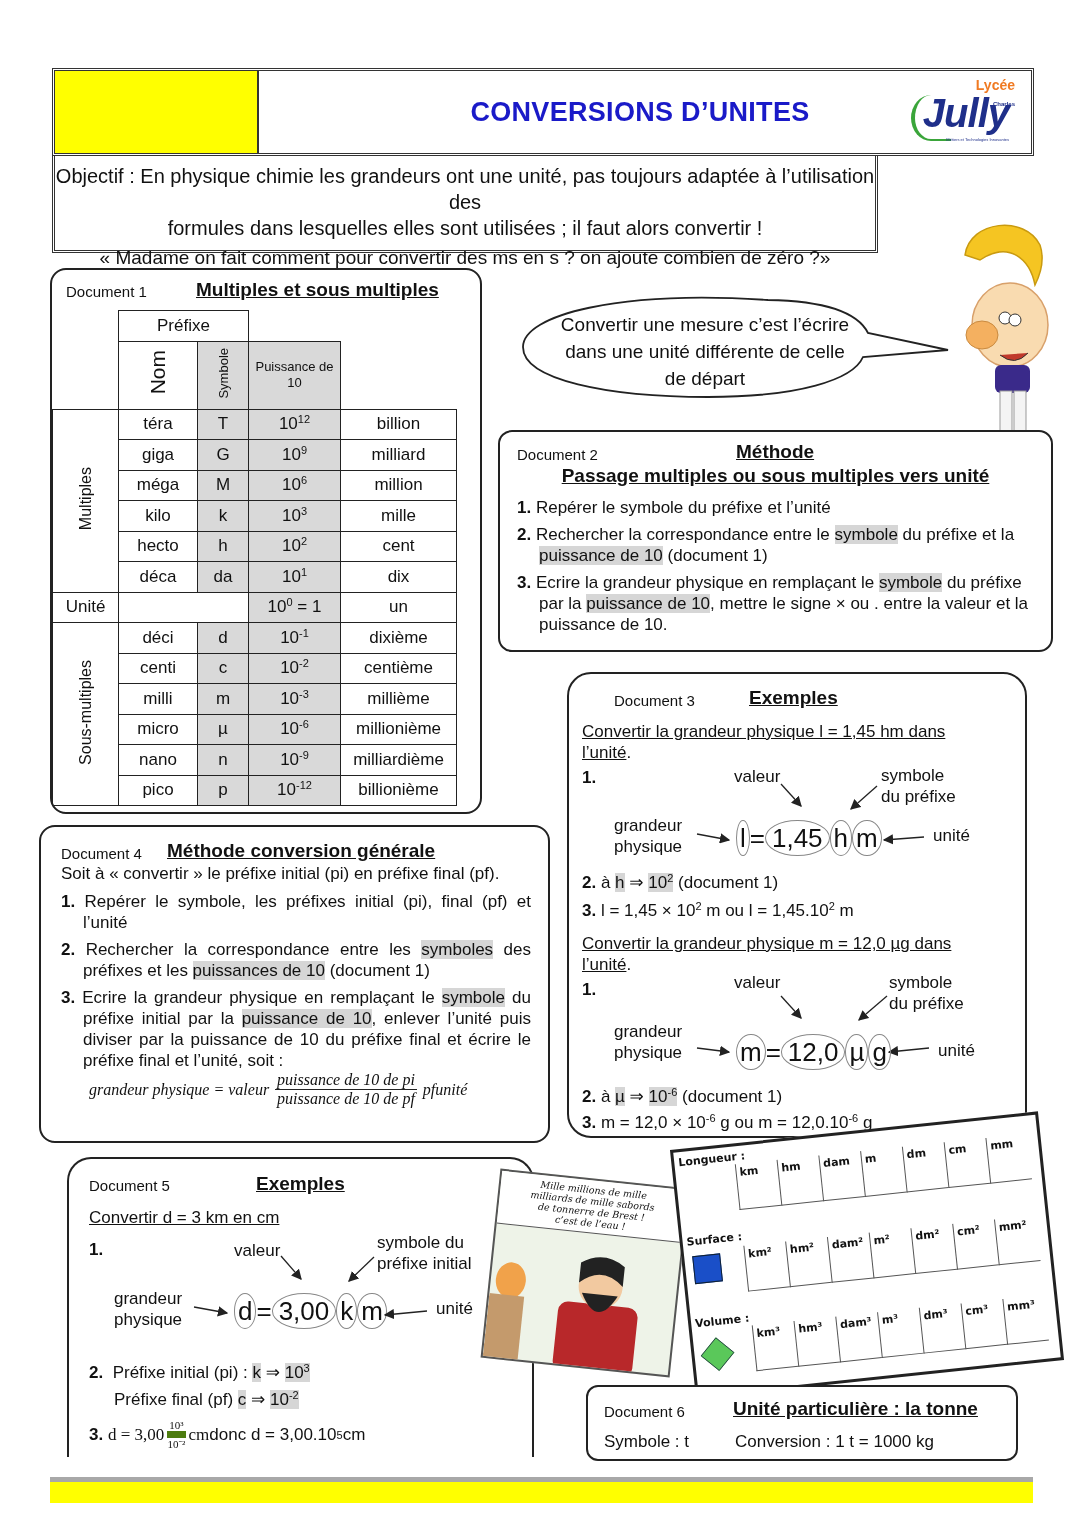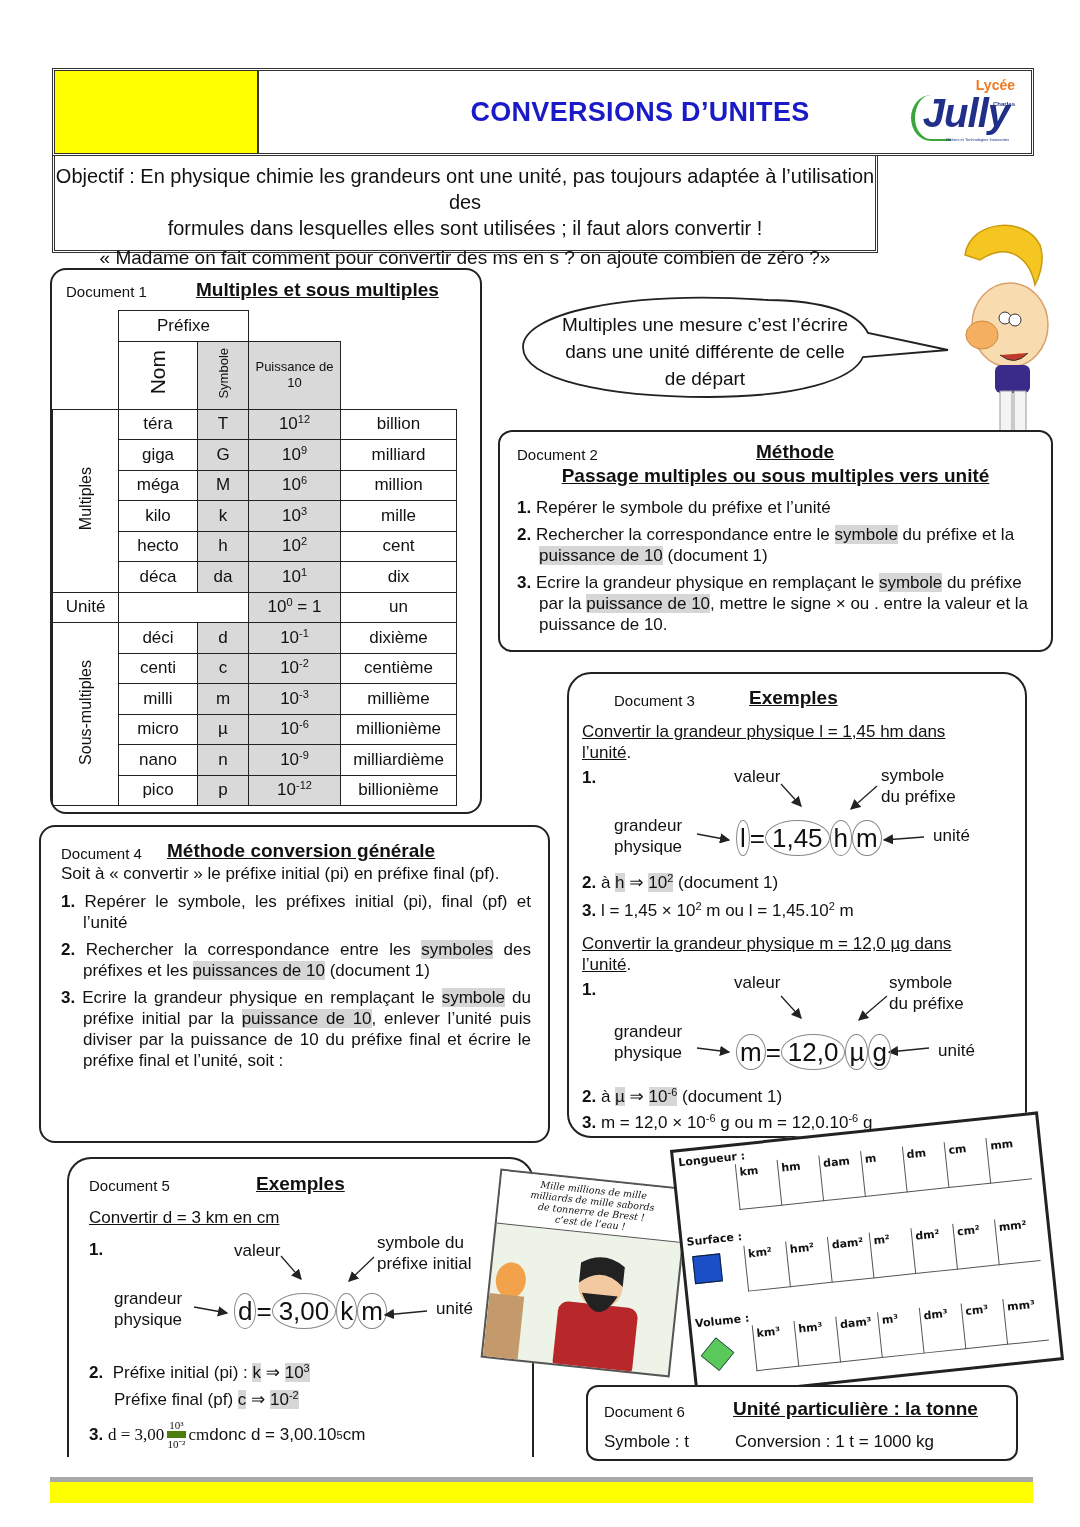--- a/index.html
+++ b/index.html
@@ -72,21 +72,21 @@
   <rect x="70" y="176" width="12" height="42" fill="#f4f4f4" stroke="#999"></rect>
     <rect x="84" y="176" width="12" height="42" fill="#f4f4f4" stroke="#999"></rect>
   <ellipse cx="76" cy="222" rx="14" ry="6" fill="#fff" stroke="#b22"></ellipse>
     <ellipse cx="94" cy="224" rx="14" ry="6" fill="#fff" stroke="#b22"></ellipse>
 </svg>
 
 <svg class="abs" style="left:518px;top:295px;" width="440" height="110">
   <path d="M250 5 C 100 -5, 5 20, 5 52 C 5 85, 90 102, 190 102 C 280 102, 335 85, 345 62 L 430 55 L 350 38 C 340 18, 310 6, 250 5 Z" fill="#fff" stroke="#222" stroke-width="1.8"></path>
 </svg>
 <div class="abs" style="left:535px;top:311px;width:340px;text-align:center;font-size:19px;line-height:27px;">
-  <div>Multiples une mesure c’est l’écrire</div>
+  <div>Convertir une mesure c’est l’écrire</div>
   <div>dans une unité différente de celle</div>
   <div>de départ</div>
 </div>
 
 <div class="box" style="left:50px;top:268px;width:432px;height:546px;">
   <span class="abs doc-label" style="left:14px;top:13px;">Document 1</span>
   <span class="abs doc-title" style="left:144px;top:9px;">Multiples et sous multiples</span>
   <table class="pref" style="left:0;top:40px;">
     <colgroup>
         <col style="width:66px">
@@ -194,21 +194,21 @@
           <td class="grey"><span>p</span></td>
           <td class="grey">10<sup>-12</sup></td>
           <td><span>billionième</span></td>
         </tr>
       </tbody>
   </table>
 </div>
 
 <div class="box" style="left:498px;top:430px;width:555px;height:222px;border-radius:14px;">
   <span class="abs doc-label" style="left:17px;top:14px;">Document 2</span>
-  <span class="abs doc-title" style="left:236px;top:9px;margin-left:20px;">Méthode</span>
+  <span class="abs doc-title" style="left:236px;top:9px;">Méthode</span>
   <div class="abs doc-title" style="left:0;width:100%;text-align:center;top:33px;">Passage multiples ou sous multiples vers unité</div>
   <ol class="steps abs" id="doc2-steps" style="left:17px;top:65px;width:525px;font-size:17px;line-height:21px;">
       <li><b>1.</b> <span>Repérer le symbole du préfixe et l’unité</span></li>
       <li><b>2.</b> <span>Rechercher la correspondance entre le </span><span class="hl">symbole</span><span> du préfixe et la </span><span class="hl">puissance de 10</span><span> (document 1)</span></li>
       <li><b>3.</b> <span>Ecrire la grandeur physique en remplaçant le </span><span class="hl">symbole</span><span> du préfixe par la </span><span class="hl">puissance de 10</span><span>, mettre le signe × ou . entre la valeur et la puissance de 10.</span></li>
     </ol>
 </div>
 
 <div class="box" style="left:567px;top:672px;width:460px;height:466px;border-radius:24px;font-size:17px;">
   <span class="abs doc-label" style="left:45px;top:18px;">Document 3</span>
@@ -270,20 +270,28 @@
 
 <div class="box" style="left:39px;top:825px;width:511px;height:318px;border-radius:16px;font-size:17px;">
   <span class="abs doc-label" style="left:20px;top:18px;">Document 4</span>
   <span class="abs doc-title" style="left:126px;top:13px;">Méthode conversion générale</span>
   <div class="abs" style="left:20px;top:37px;">Soit à « convertir » le préfixe initial (pi) en préfixe final (pf).</div>
   <ol class="steps abs" id="doc4-steps" style="left:20px;top:64px;width:470px;font-size:17px;line-height:21px;text-align:justify;">
       <li><b>1.</b> <span>Repérer le symbole, les préfixes initial (pi), final (pf) et l’unité</span></li>
       <li><b>2.</b> <span>Rechercher la correspondance entre les </span><span class="hl">symboles</span><span> des préfixes et les </span><span class="hl">puissances de 10</span><span> (document 1)</span></li>
       <li><b>3.</b> <span>Ecrire la grandeur physique en remplaçant le </span><span class="hl">symbole</span><span> du préfixe initial par la </span><span class="hl">puissance de 10</span><span>, enlever l’unité puis diviser par la puissance de 10 du préfixe final et écrire le préfixe final et l’unité, soit :</span></li>
     </ol>
+  <div class="abs serif" style="left:48px;top:244px;display:flex;align-items:center;font-style:italic;font-size:16px;">
+    <span>grandeur physique = valeur</span>
+    <span style="display:inline-flex;flex-direction:column;align-items:center;margin:0 6px;">
+      <span style="border-bottom:1px solid #222;padding:0 2px;">puissance de 10 de pi</span>
+      <span>puissance de 10 de pf</span>
+    </span>
+    <span>pfunité</span>
+  </div>
 </div>
 
 <div class="box" style="left:67px;top:1157px;width:467px;height:300px;border-radius:24px;font-size:17px;border-bottom:none;border-bottom-left-radius:0;border-bottom-right-radius:0;">
   <span class="abs doc-label" style="left:20px;top:18px;">Document 5</span>
   <span class="abs doc-title" style="left:187px;top:14px;">Exemples</span>
   <div class="abs ul" style="left:20px;top:49px;">Convertir d = 3 km en cm</div>
   <b class="abs" style="left:20px;top:81px;">1.</b>
   <span class="abs" style="left:165px;top:82px;">valeur</span>
   <span class="abs" style="left:308px;top:74px;">symbole du</span>
   <span class="abs" style="left:308px;top:95px;">préfixe initial</span>

